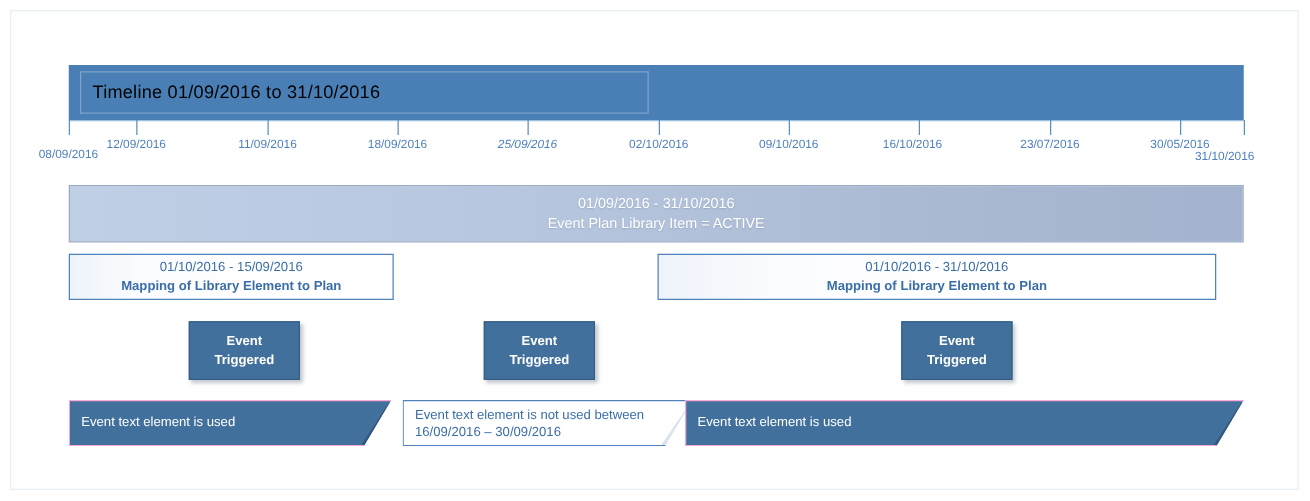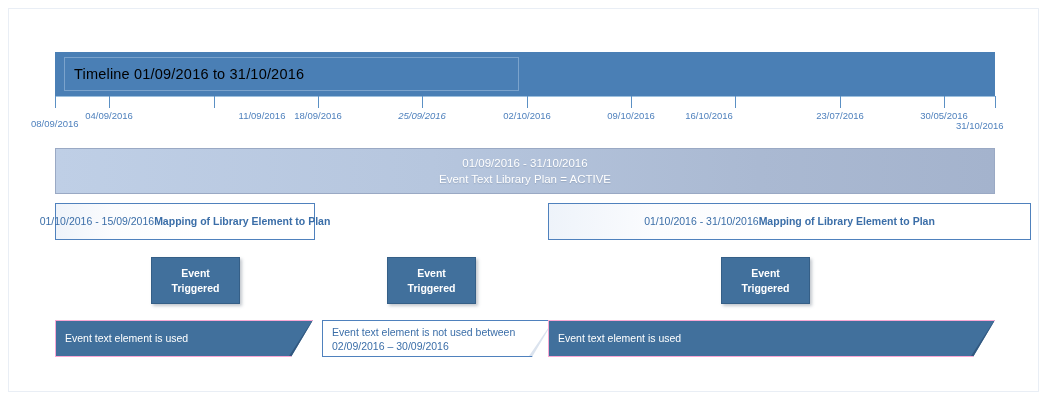--- a/index.html
+++ b/index.html
@@ -97,33 +97,33 @@
   }
 
   
   .map-box{
     position:absolute;
     top:203px;height:37px;
     background:linear-gradient(90deg,#eef3fa 0%,#fbfcfe 22%,#ffffff 60%,#ffffff 100%);
     border:1px solid #4f81bd;
     box-sizing:border-box;
     display:flex;
-    flex-direction:row;
+    flex-direction:column;
     align-items:center;
     justify-content:center;
   }
   .map-box .ln{
     color:#3b6ea8;
     font-size:10.5px;
     line-height:15px;
     white-space:nowrap;
   }
   .map-box .ln.b{font-weight:bold;}
   #map-left{left:55px;width:260px;}
-  #map-right{left:548px;width:483px;text-align:center;}
+  #map-right{left:526px;width:447px;text-align:center;}
 
   
   .ev-box{
     position:absolute;
     top:257px;
     width:89px;height:47px;
     background:#41709c;
     border:1px solid #35periodic;
     border:1px solid #355f87;
     box-sizing:border-box;
@@ -196,47 +196,47 @@
 
   <div class="frame"></div>
 
   <div class="tl-bar"></div>
   <div class="tl-inner"></div>
   <div class="tl-title">Timeline 01/09/2016 to 31/10/2016</div>
 
   <div class="axis-line"></div>
   <div id="ticks">
       <div class="tick" style="left: 109px;"></div>
-      <div class="tick-label" style="left: 109px;">04/09/2016</div>
+      <div class="tick-label" style="left: 109px;">12/09/2016</div>
       <div class="tick" style="left: 214px;"></div>
-      <div class="tick-label" style="left: 214px; margin-left: 48px;">11/09/2016</div>
+      <div class="tick-label" style="left: 214px;">11/09/2016</div>
       <div class="tick" style="left: 318px;"></div>
       <div class="tick-label" style="left: 318px;">18/09/2016</div>
       <div class="tick" style="left: 422px;"></div>
       <div class="tick-label" style="left: 422px; font-style: italic;">25/09/2016</div>
       <div class="tick" style="left: 527px;"></div>
       <div class="tick-label" style="left: 527px;">02/10/2016</div>
       <div class="tick" style="left: 631px;"></div>
       <div class="tick-label" style="left: 631px;">09/10/2016</div>
       <div class="tick" style="left: 735px;"></div>
-      <div class="tick-label" style="left: 709px;">16/10/2016</div>
+      <div class="tick-label" style="left: 730px;">16/10/2016</div>
       <div class="tick" style="left: 840px;"></div>
       <div class="tick-label" style="left: 840px;">23/07/2016</div>
       <div class="tick" style="left: 944px;"></div>
       <div class="tick-label" style="left: 944px;">30/05/2016</div>
       <div class="tick" style="left: 55px;"></div>
       <div class="tick" style="left: 995px;"></div>
     </div>
 
   <div class="tick-label edge-start">08/09/2016</div>
   <div class="tick-label edge-end">31/10/2016</div>
 
   <div class="active-bar">
     <div class="ln">01/09/2016 - 31/10/2016</div>
-    <div class="ln">Event Text Library Plan = ACTIVE</div>
+    <div class="ln">Event Plan Library Item = ACTIVE</div>
   </div>
 
   <div class="map-box" id="map-left">
     <div class="ln">01/10/2016 - 15/09/2016</div>
     <div class="ln b">Mapping of Library Element to Plan</div>
   </div>
 
   <div class="map-box" id="map-right">
     <div class="ln">01/10/2016 - 31/10/2016</div>
     <div class="ln b">Mapping of Library Element to Plan</div>
@@ -254,21 +254,21 @@
     <div class="ln">Event</div>
     <div class="ln">Triggered</div>
   </div>
 
   <div class="banner solid" id="banner-1">
     <div class="btxt">Event text element is used</div>
     <div class="fold"></div>
   </div>
 
   <div class="banner ghost" id="banner-2">
-    <div class="btxt">Event text element is not used between 02/09/2016 – 30/09/2016</div>
+    <div class="btxt">Event text element is not used between 16/09/2016 – 30/09/2016</div>
     <div class="fold"></div>
   </div>
 
   <div class="banner solid" id="banner-3">
     <div class="btxt">Event text element is used</div>
     <div class="fold"></div>
   </div>
 
 </div>
 

